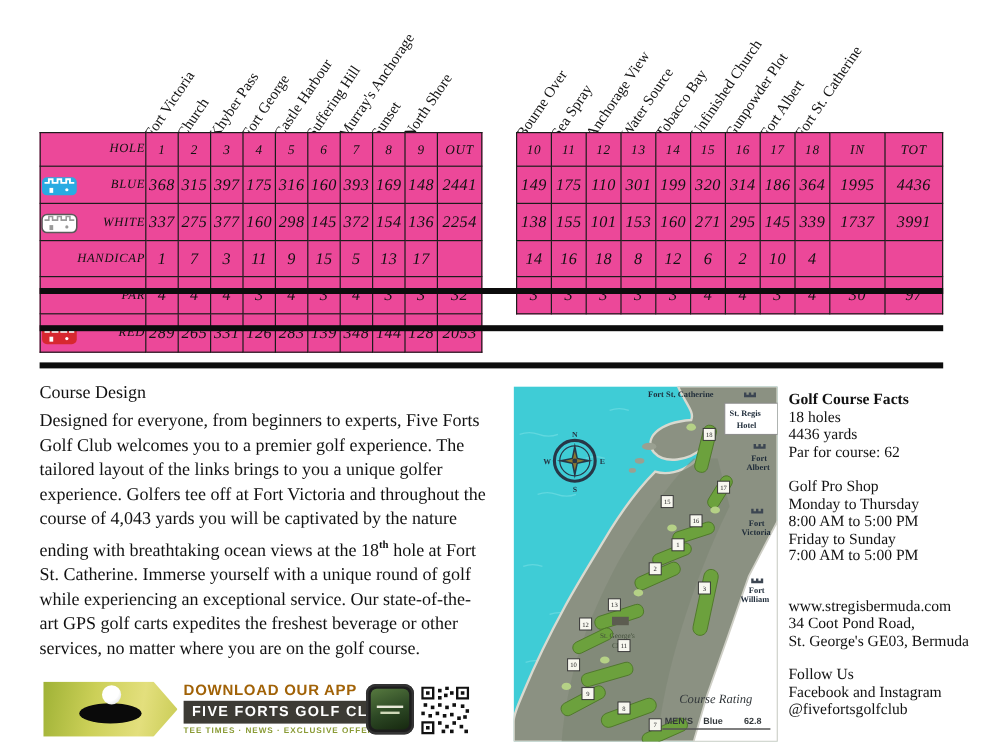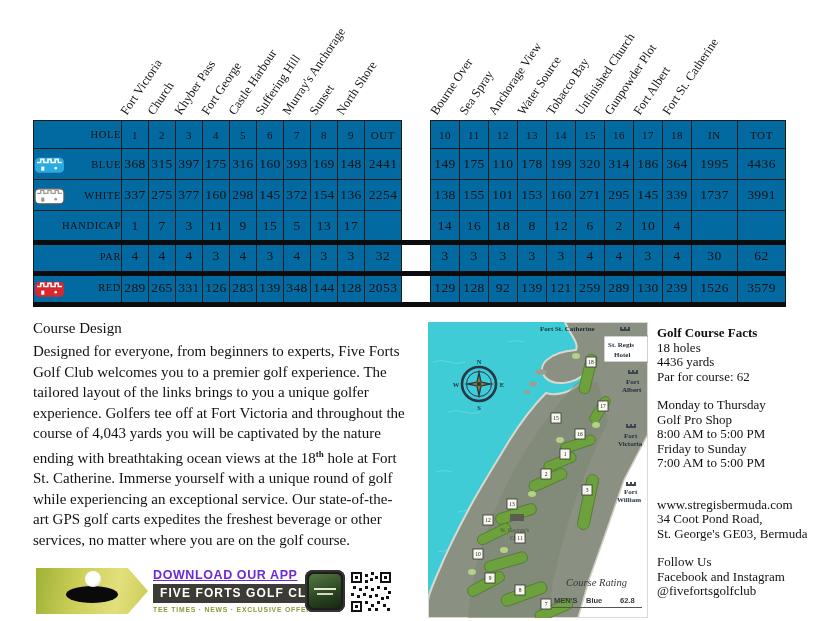--- a/index.html
+++ b/index.html
@@ -5,22 +5,22 @@
   html,body{margin:0;padding:0;background:#fff;}
   .page{position:relative;width:818px;height:621px;background:#fff;overflow:hidden;
         font-family:"Liberation Serif",serif;color:#111;}
 
   
   #names{position:absolute;left:33px;top:0;width:760px;height:120px;}
   .tilt{position:absolute;bottom:2px;transform-origin:0 100%;transform:rotate(-56deg);
         white-space:nowrap;font-size:12.5px;color:#151515;}
 
   
-  table.sc{position:absolute;top:120px;border-collapse:collapse;table-layout:fixed;
-           background:#0369a1;border:1.6px solid #111;}
+  table.sc{position:absolute;top:110px;border-collapse:collapse;table-layout:fixed;
+           background:#ec4899;border:1.6px solid #111;font-style:italic;}
   #tblFront{left:33px;width:368px;}
   #tblBack{left:430px;width:355px;}
   table.sc td{border:1px solid #1c1c1c;text-align:center;font-size:13.5px;
               letter-spacing:.4px;padding:0;overflow:hidden;}
   tr.r-hole{height:28px;} tr.r-blue{height:31px;} tr.r-white{height:31px;}
   tr.r-hand{height:30px;} tr.r-par{height:31px;} tr.r-red{height:32px;margin-top:24px;}
   tr.r-hole td{font-size:11px;letter-spacing:.6px;}
   td.lab{padding:0 6px;}
   .labwrap{display:flex;align-items:center;justify-content:flex-end;gap:6px;}
   .labwrap .txt{font-size:10.5px;letter-spacing:.6px;}
@@ -60,21 +60,21 @@
   
   #banner{position:absolute;left:36px;top:568px;width:360px;height:46px;}
   #arrow{position:absolute;left:0;top:0;width:112px;height:46px;
          background:linear-gradient(100deg,#9fb236,#ccd058 38%,#e3df7d 72%,#c9cc55);
          clip-path:polygon(0 0,82% 0,100% 50%,82% 100%,0 100%);}
   #hole-sh{position:absolute;left:30px;top:18px;width:52px;height:17px;border-radius:50%;
            background:#0a0a0a;}
   #golf-ball{position:absolute;left:49px;top:3px;width:16px;height:16px;border-radius:50%;
              background:radial-gradient(circle at 35% 30%,#fff 55%,#cfd3d6);}
   #bn-txt{position:absolute;left:117px;top:0;}
-  #bn-l1{font:bold 12.5px "Liberation Sans",sans-serif;color:#6d28d9;letter-spacing:.6px;text-decoration:underline;}
+  #bn-l1{font:bold 12.5px "Liberation Sans",sans-serif;color:#a16207;letter-spacing:.6px;}
   #bn-l2{display:inline-block;margin-top:2px;background:#3d3b35;color:#fff;
          font:bold 12px "Liberation Sans",sans-serif;letter-spacing:1.1px;padding:2px 7px 3px 7px;}
   #bn-l3{font:bold 6.8px "Liberation Sans",sans-serif;color:#8a9b35;letter-spacing:.8px;margin-top:3px;}
   #phone{position:absolute;left:269px;top:2px;width:40px;height:42px;border-radius:8px;
          background:#1d1d1d;box-shadow:inset 0 0 0 2px #333;}
   #phone .scr{position:absolute;left:4px;top:4px;right:4px;bottom:4px;border-radius:5px;
          background:linear-gradient(160deg,#56793f,#2c4724 55%,#16280f);}
   #phone .logo{position:absolute;left:9px;top:18px;width:22px;height:2px;background:#e8e8d8;}
   #phone .logo2{position:absolute;left:12px;top:23px;width:16px;height:1.5px;background:#cfd8b8;}
   #qr{position:absolute;left:315px;top:4px;width:40px;height:40px;}
@@ -278,21 +278,21 @@
           <td>16</td>
           <td>17</td>
           <td>18</td>
           <td>IN</td>
           <td>TOT</td>
         </tr>
       <tr class="r-blue">
           <td>149</td>
           <td>175</td>
           <td>110</td>
-          <td>178</td>
+          <td>301</td>
           <td>199</td>
           <td>320</td>
           <td>314</td>
           <td>186</td>
           <td>364</td>
           <td>1995</td>
           <td>4436</td>
         </tr>
       <tr class="r-white">
           <td>138</td>
@@ -324,34 +324,21 @@
           <td>3</td>
           <td>3</td>
           <td>3</td>
           <td>3</td>
           <td>3</td>
           <td>4</td>
           <td>4</td>
           <td>3</td>
           <td>4</td>
           <td>30</td>
-          <td>62</td>
-        </tr>
-      <tr class="r-red">
-          <td>129</td>
-          <td>128</td>
-          <td>92</td>
-          <td>139</td>
-          <td>121</td>
-          <td>259</td>
-          <td>289</td>
-          <td>130</td>
-          <td>239</td>
-          <td>1526</td>
-          <td>3579</td>
+          <td>97</td>
         </tr>
     </tbody>
   </table>
 
   <div class="bar" id="bar1"></div>
   <div class="bar" id="bar2"></div>
   <div class="bar" id="bar3"></div>
 
   <div id="design">
     <h3 class="ttl">Course Design</h3>
@@ -487,22 +474,22 @@
   </div>
 
   <div id="info">
     <div class="grp">
       <div class="b">Golf Course Facts</div>
       <div>18 holes</div>
       <div>4436 yards</div>
       <div>Par for course: 62</div>
     </div>
     <div class="grp gap8">
+      <div>Golf Pro Shop</div>
       <div>Monday to Thursday</div>
-      <div>Golf Pro Shop</div>
       <div>8:00 AM to 5:00 PM</div>
       <div>Friday to Sunday</div>
       <div>7:00 AM to 5:00 PM</div>
     </div>
     <div class="grp">
       <div>www.stregisbermuda.com</div>
       <div>34 Coot Pond Road,</div>
       <div>St. George's GE03, Bermuda</div>
     </div>
     <div class="grp">

